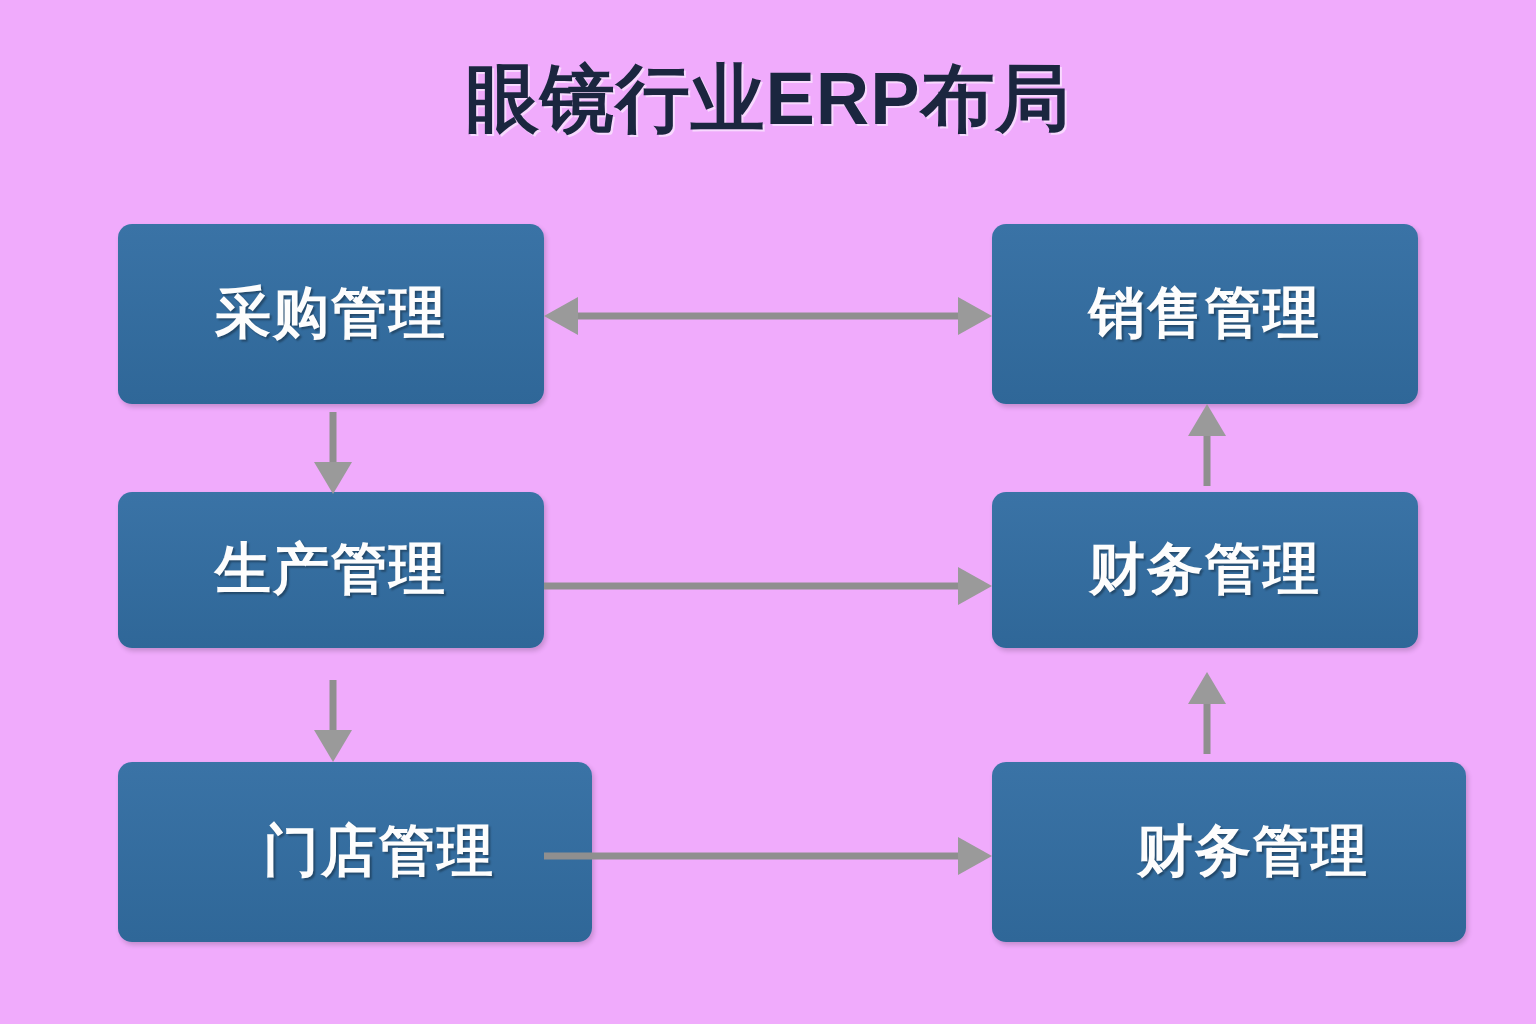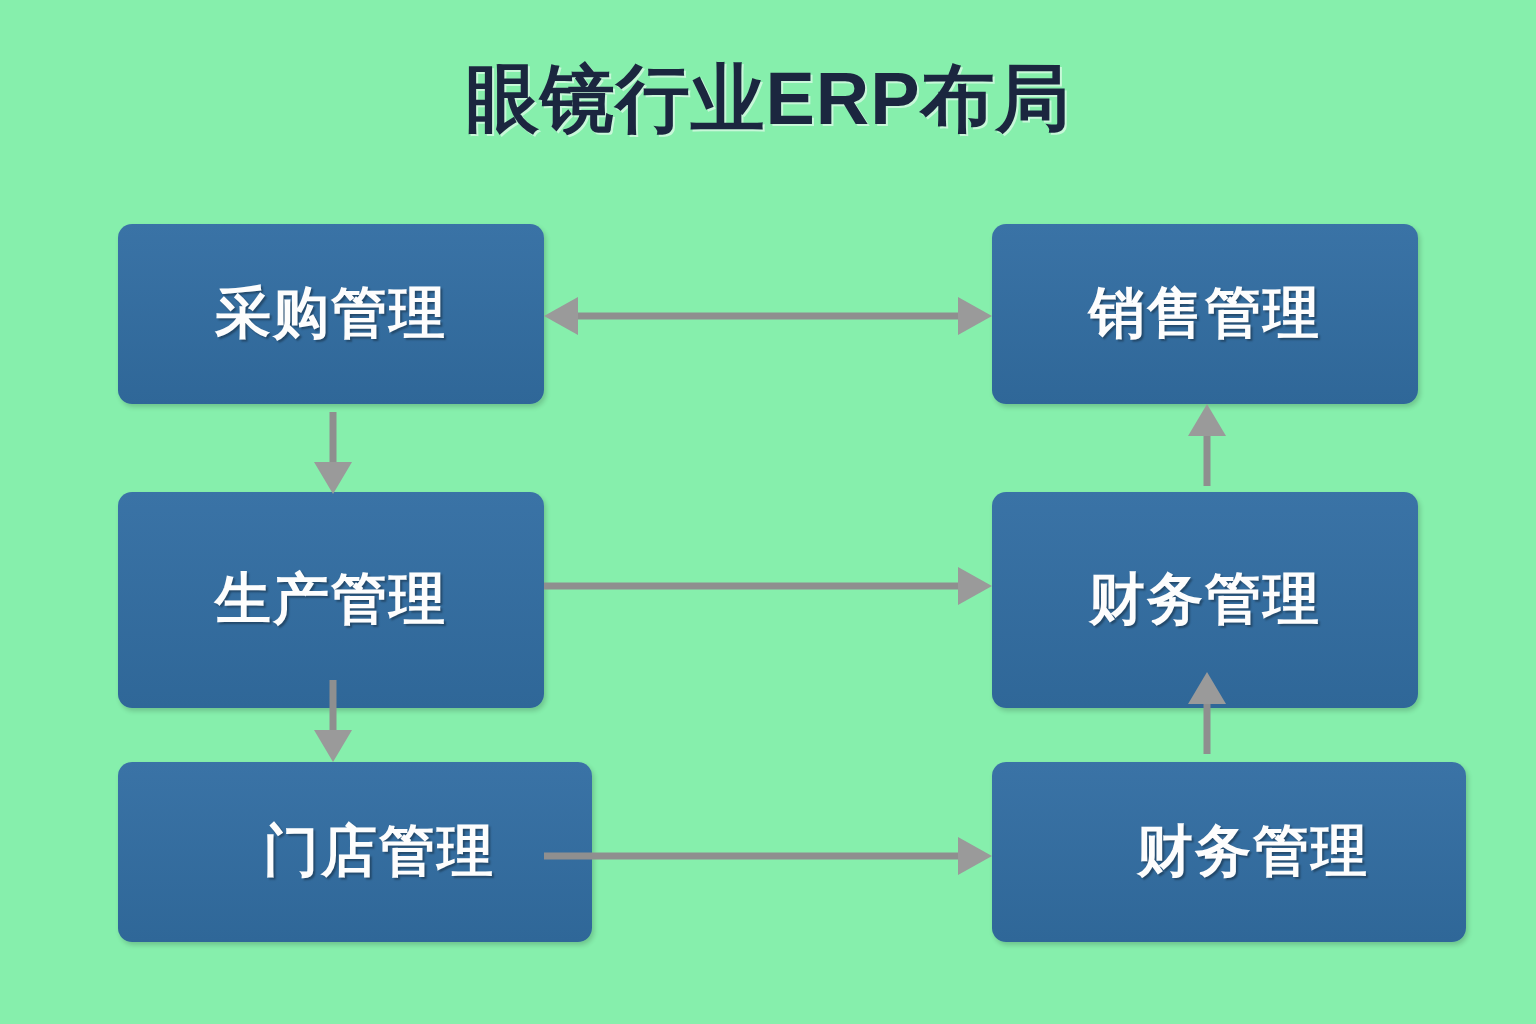--- a/index.html
+++ b/index.html
@@ -10,21 +10,21 @@
     width: 1536px;
     height: 1024px;
     background: #ebebeb;
     font-family: "Liberation Sans", "DejaVu Sans", sans-serif;
     overflow: hidden;
   }
   #canvas {
     position: relative;
     width: 1536px;
     height: 1024px;
-    background: #86efac;
+    background: #f0abfc;
   }
   
   .title {
     position: absolute;
     left: 0;
     top: 60px;
     width: 1536px;
     text-align: center;
     font-size: 74px;
     font-weight: 700;
@@ -50,21 +50,21 @@
     font-size: 56px;
     font-weight: 700;
     letter-spacing: 2px;
     white-space: nowrap;
     text-shadow: 2px 2px 2px rgba(0,0,0,0.33);
   }
   
   .col-left  { left: 118px; width: 426px; }
   .col-right { left: 992px; width: 426px; }
   .row-1 { top: 224px;  height: 180px; }
-  .row-2 { top: 492px;  height: 216px; }
+  .row-2 { top: 492px;  height: 156px; }
   .row-3 { top: 762px;  height: 180px; padding-left: 48px; }
 
   
   .arrow-svg {
     position: absolute;
     overflow: visible;
     pointer-events: none;
   }
   .arrow-line {
     stroke: #8f8f8f;

